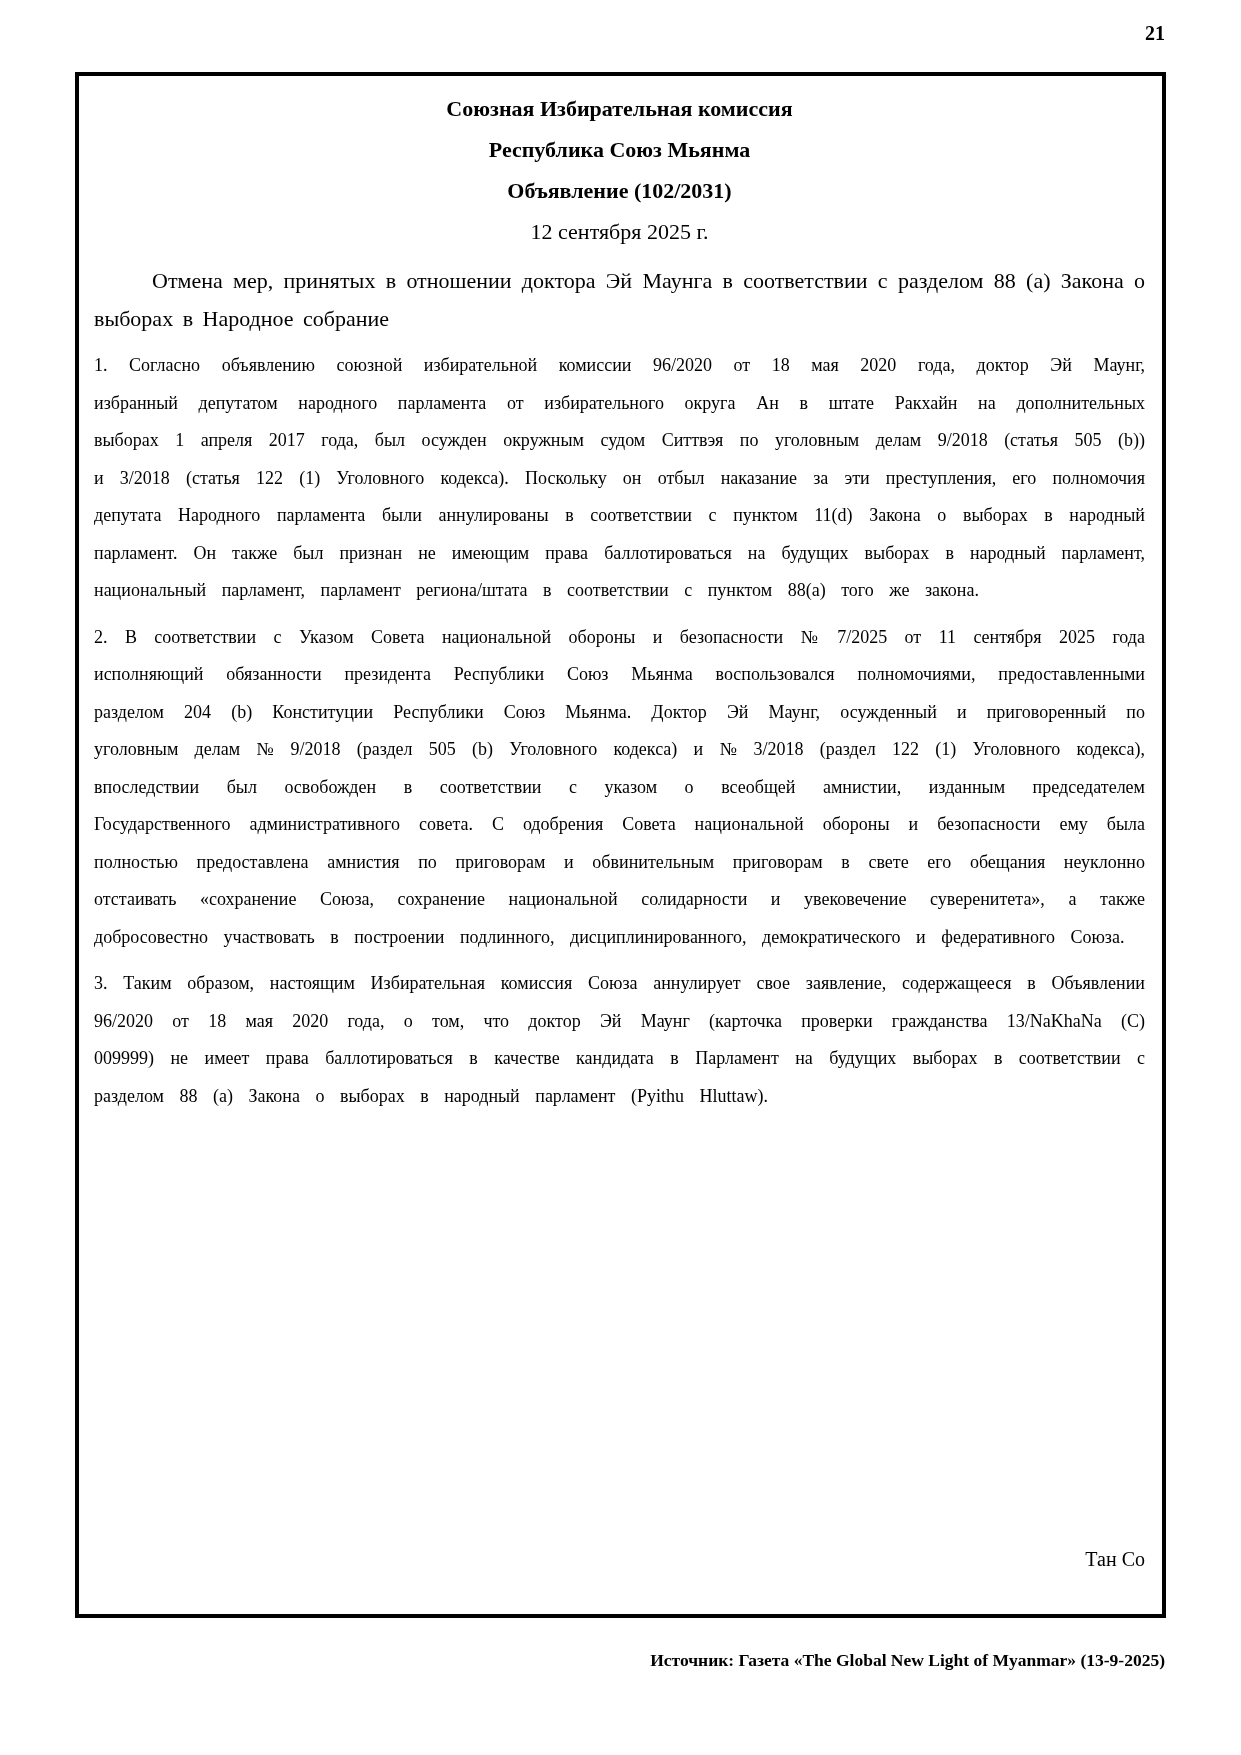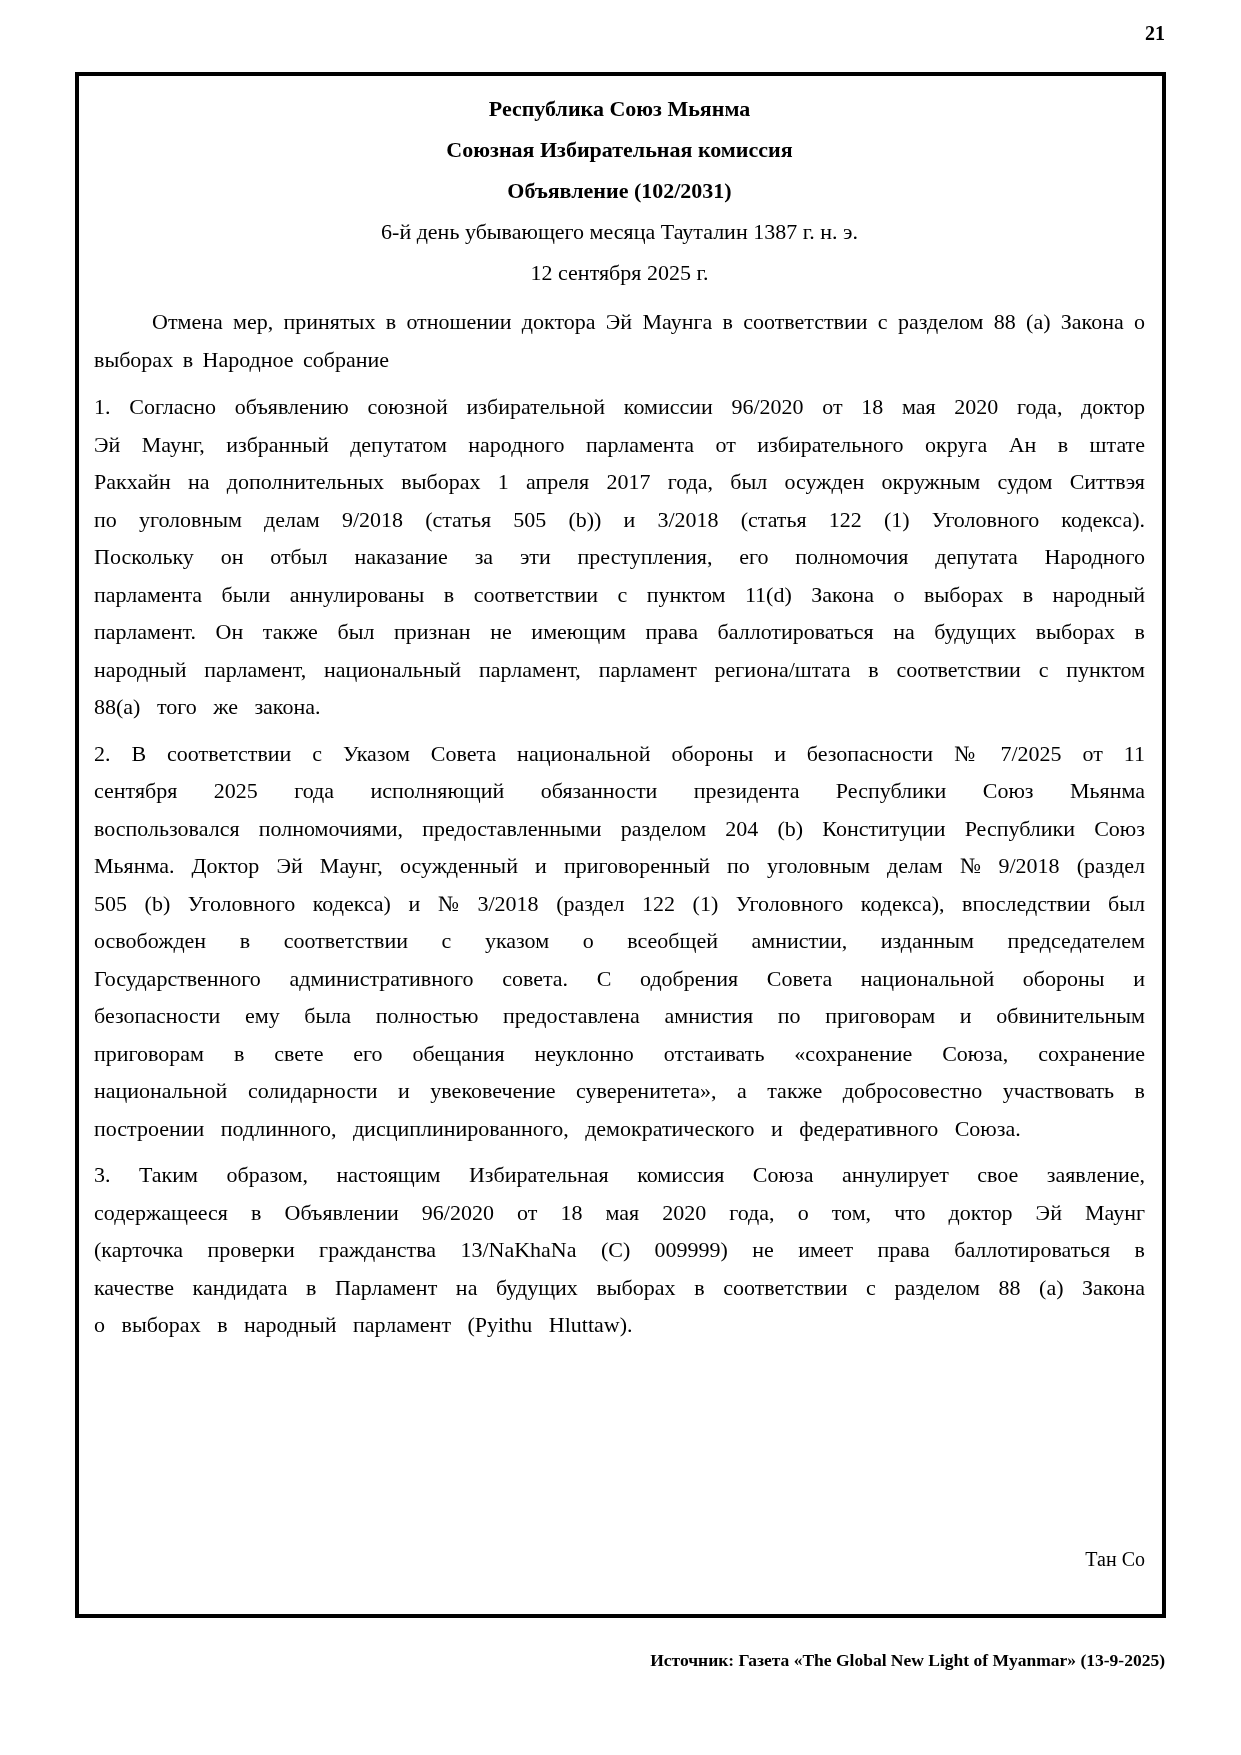--- a/index.html
+++ b/index.html
@@ -46,21 +46,21 @@
     margin-top: 10px;
     font-weight: normal;
     font-size: 22px;
     line-height: 38px;
     text-align: justify;
     text-indent: 58px;
     word-spacing: 4px;
   }
   .body-para {
     margin: 9px 0 0 0;
-    font-size: 22px;
+    font-size: 18px;
     line-height: 37.5px;
     text-align: justify;
     word-spacing: 11px;
   }
   .signature {
     margin-top: auto;
     text-align: right;
     font-weight: normal;
     font-size: 20px;
     line-height: 45px;
@@ -74,27 +74,26 @@
     text-align: center;
   }
 </style>
 </head>
 <body>
 
 <div class="page-number">21</div>
 
 <div class="doc-box">
 
+  <div class="hdr-line hdr-bold">Союзная Избирательная комиссия</div>
+
   <div class="hdr-line hdr-bold">Республика Союз Мьянма</div>
-
-  <div class="hdr-line hdr-bold">Союзная Избирательная комиссия</div>
 
   <div class="hdr-line hdr-bold">Объявление (102/2031)</div>
 
-  <div class="hdr-line">6-й день убывающего месяца Тауталин 1387 г. н. э.</div>
 
   <div class="hdr-line">12 сентября 2025 г.</div>
 
   <div class="subject">Отмена мер, принятых в отношении доктора Эй Маунга в соответствии с разделом 88 (а) Закона о выборах в Народное собрание</div>
 
   <p class="body-para">1. Согласно объявлению союзной избирательной комиссии 96/2020 от 18 мая 2020 года, доктор Эй Маунг, избранный депутатом народного парламента от избирательного округа Ан в штате Ракхайн на дополнительных выборах 1 апреля 2017 года, был осужден окружным судом Ситтвэя по уголовным делам 9/2018 (статья 505 (b)) и 3/2018 (статья 122 (1) Уголовного кодекса). Поскольку он отбыл наказание за эти преступления, его полномочия депутата Народного парламента были аннулированы в соответствии с пунктом 11(d) Закона о выборах в народный парламент. Он также был признан не имеющим права баллотироваться на будущих выборах в народный парламент, национальный парламент, парламент региона/штата в соответствии с пунктом 88(а) того же закона.</p>
 
   <p class="body-para">2. В соответствии с Указом Совета национальной обороны и безопасности № 7/2025 от 11 сентября 2025 года исполняющий обязанности президента Республики Союз Мьянма воспользовался полномочиями, предоставленными разделом 204 (b) Конституции Республики Союз Мьянма. Доктор Эй Маунг, осужденный и приговоренный по уголовным делам № 9/2018 (раздел 505 (b) Уголовного кодекса) и № 3/2018 (раздел 122 (1) Уголовного кодекса), впоследствии был освобожден в соответствии с указом о всеобщей амнистии, изданным председателем Государственного административного совета. С одобрения Совета национальной обороны и безопасности ему была полностью предоставлена амнистия по приговорам и обвинительным приговорам в свете его обещания неуклонно отстаивать «сохранение Союза, сохранение национальной солидарности и увековечение суверенитета», а также добросовестно участвовать в построении подлинного, дисциплинированного, демократического и федеративного Союза.</p>
 
   <p class="body-para">3. Таким образом, настоящим Избирательная комиссия Союза аннулирует свое заявление, содержащееся в Объявлении 96/2020 от 18 мая 2020 года, о том, что доктор Эй Маунг (карточка проверки гражданства 13/NaKhaNa (C) 009999) не имеет права баллотироваться в качестве кандидата в Парламент на будущих выборах в соответствии с разделом 88 (а) Закона о выборах в народный парламент (Pyithu Hluttaw).</p>

